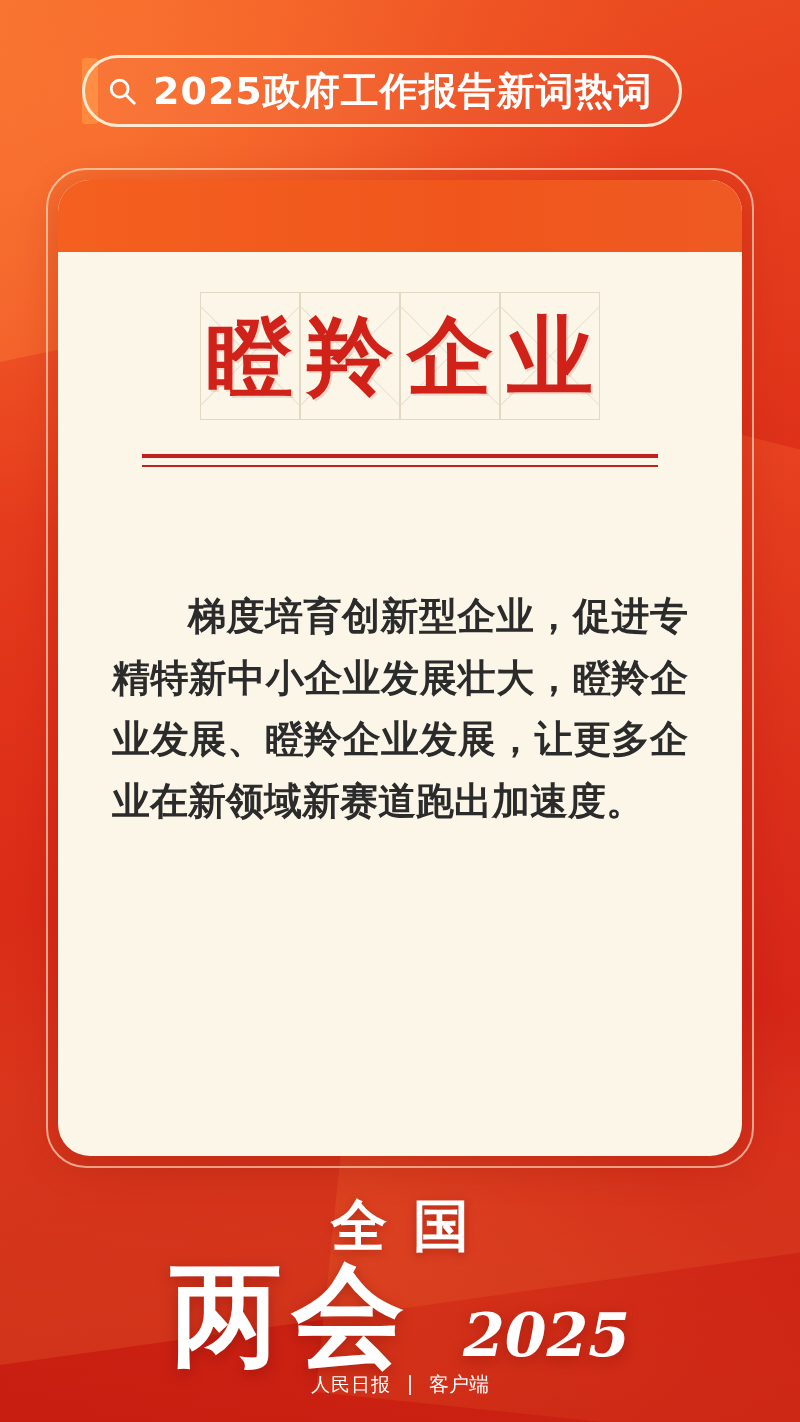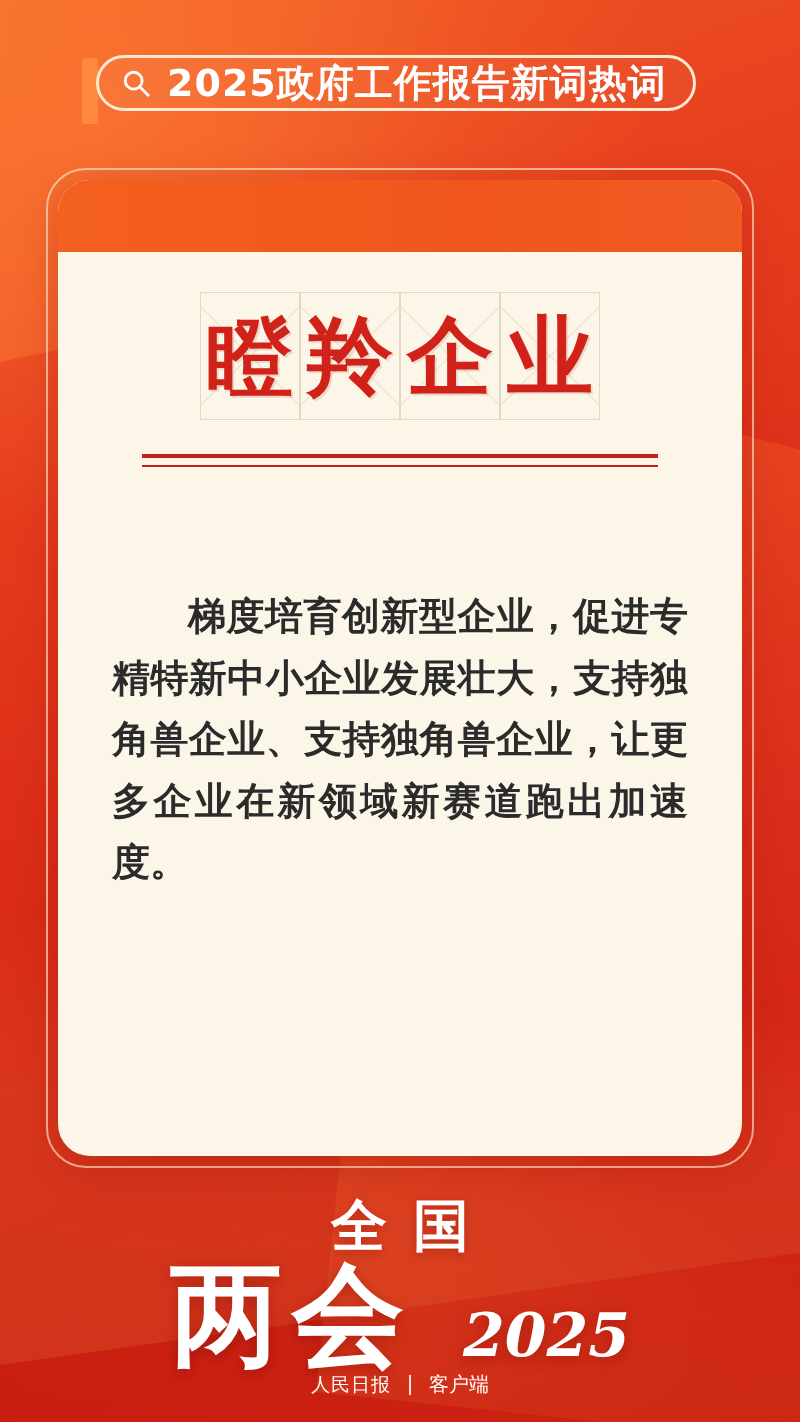--- a/index.html
+++ b/index.html
@@ -51,23 +51,23 @@
   .ribbon.r5 {
     left: 330px; bottom: 0;
     width: 560px; height: 300px;
     background: linear-gradient(30deg, rgba(255,130,55,0.40), rgba(255,130,55,0.0) 70%);
     transform: rotate(6deg);
   }
 
   
   .header {
     position: absolute;
-    left: 96px;
+    left: 82px;
     top: 55px;
-    height: 56px;
+    height: 72px;
     display: flex;
     align-items: center;
     border: 3px solid #ffe9d0;
     border-radius: 36px;
     padding: 0 26px 0 22px;
     background: rgba(255,255,255,0.04);
     box-sizing: border-box;
   }
   .header-accent {
     position: absolute;
@@ -303,21 +303,21 @@
           <span>企</span>
           <span>业</span>
         </div>
       </div>
 
       <div class="title-rules">
         <div class="rule-thick"></div>
         <div class="rule-thin"></div>
       </div>
 
-      <div class="paragraph">梯度培育创新型企业，促进专精特新中小企业发展壮大，支持独角兽企业、支持独角兽企业，让更多企业在新领域新赛道跑出加速度。</div>
+      <div class="paragraph">梯度培育创新型企业，促进专精特新中小企业发展壮大，瞪羚企业发展、瞪羚企业发展，让更多企业在新领域新赛道跑出加速度。</div>
     </div>
   </div>
 
   <div class="logo-block">
     <div class="logo-line1">全国</div>
     <div class="logo-line2">
       <div class="logo-big">两会</div>
       <div class="logo-year">2025</div>
     </div>
     <div class="logo-footer">

